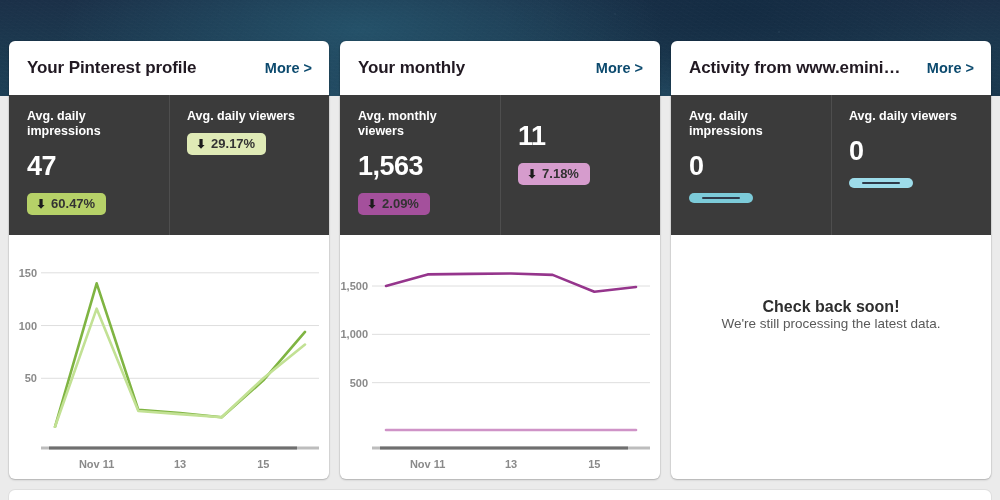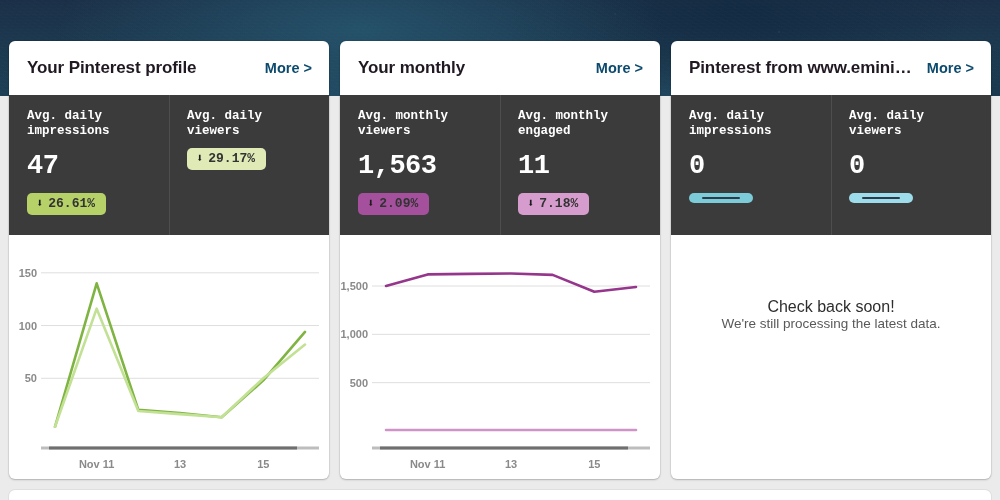--- a/index.html
+++ b/index.html
@@ -108,21 +108,20 @@
   .stats-band {
     background: #3b3b3b;
     height: 140px;
     display: flex;
     flex: none;
   }
   .stat {
     flex: 1 1 0;
     padding: 14px 16px 0 18px;
     position: relative;
-    font-family: Liberation Mono, monospace;
   }
   .stat + .stat::before {
     content: "";
     position: absolute;
     left: 0; top: 0;
     width: 1px; height: 100%;
     background: #4e4e4e;
   }
   .stat-label {
     font-size: 12.5px;
@@ -200,21 +199,21 @@
   .empty-state {
     flex: 1 1 auto;
     display: flex;
     flex-direction: column;
     align-items: center;
     justify-content: center;
     padding-bottom: 86px;
   }
   .empty-title {
     font-size: 16px;
-    font-weight: normal;
+    font-weight: bold;
     color: #2e2e2e;
     margin-bottom: 0;
   }
   .empty-sub {
     font-size: 13.5px;
     color: #595959;
   }
 
   
   #next-card {
@@ -248,21 +247,21 @@
       <div class="card-title">Your Pinterest profile</div>
       <div class="more-link">More &gt;</div>
     </header>
 
     <div class="stats-band">
       <div class="stat">
         <div class="stat-label">Avg. daily impressions</div>
         <div class="stat-value">47</div>
         <div class="stat-badge" style="background:#b6d168;">
           <span class="arrow-down">⬇</span>
-          <span>26.61%</span>
+          <span>60.47%</span>
         </div>
       </div>
       <div class="stat">
         <div class="stat-label">Avg. daily viewers</div>
         <div class="stat-badge" style="background:#dfeab6;">
           <span class="arrow-down">⬇</span>
           <span>29.17%</span>
         </div>
       </div>
     </div>
@@ -295,21 +294,20 @@
     <div class="stats-band">
       <div class="stat">
         <div class="stat-label">Avg. monthly viewers</div>
         <div class="stat-value">1,563</div>
         <div class="stat-badge" style="background:#a4509c;">
           <span class="arrow-down">⬇</span>
           <span>2.09%</span>
         </div>
       </div>
       <div class="stat">
-        <div class="stat-label">Avg. monthly engaged</div>
         <div class="stat-value">11</div>
         <div class="stat-badge" style="background:#d69ccd;">
           <span class="arrow-down">⬇</span>
           <span>7.18%</span>
         </div>
       </div>
     </div>
 
     <div class="chart-area">
       <svg class="chart-svg" id="chart-1" width="322" height="244" viewBox="0 0 322 244">
@@ -325,21 +323,21 @@
           <line x1="40" y1="213" x2="288" y2="213" class="axis-base"></line>
           <text x="87.66666666666666" y="233" class="x-tick-text">Nov 11</text>
           <text x="171" y="233" class="x-tick-text">13</text>
           <text x="254.33333333333334" y="233" class="x-tick-text">15</text>
         </svg>
     </div>
   </section>
 
   <section class="card">
     <header class="card-head">
-      <div class="card-title">Pinterest from www.emini…</div>
+      <div class="card-title">Activity from www.emini…</div>
       <div class="more-link">More &gt;</div>
     </header>
 
     <div class="stats-band">
       <div class="stat">
         <div class="stat-label">Avg. daily impressions</div>
         <div class="stat-value">0</div>
         <div class="stat-badge nodata" style="background:#7ccbd9;">
           <span class="dash"></span>
         </div>

